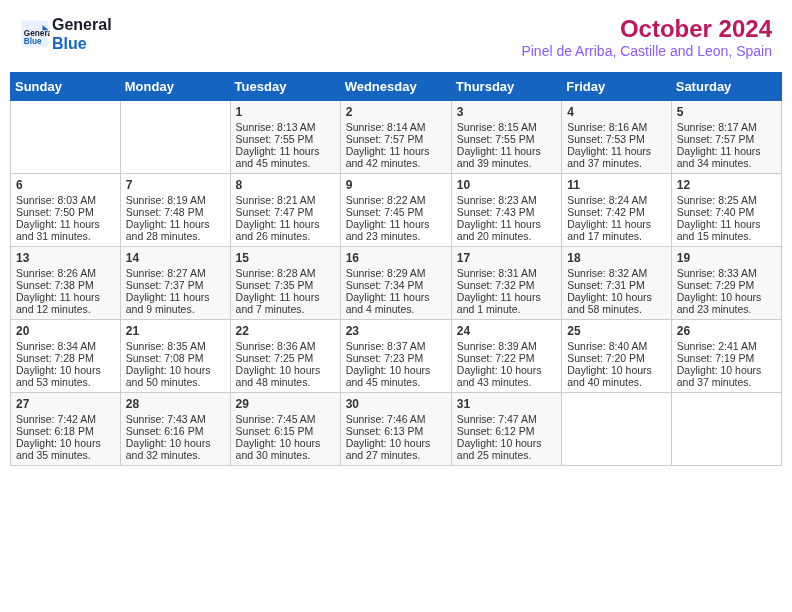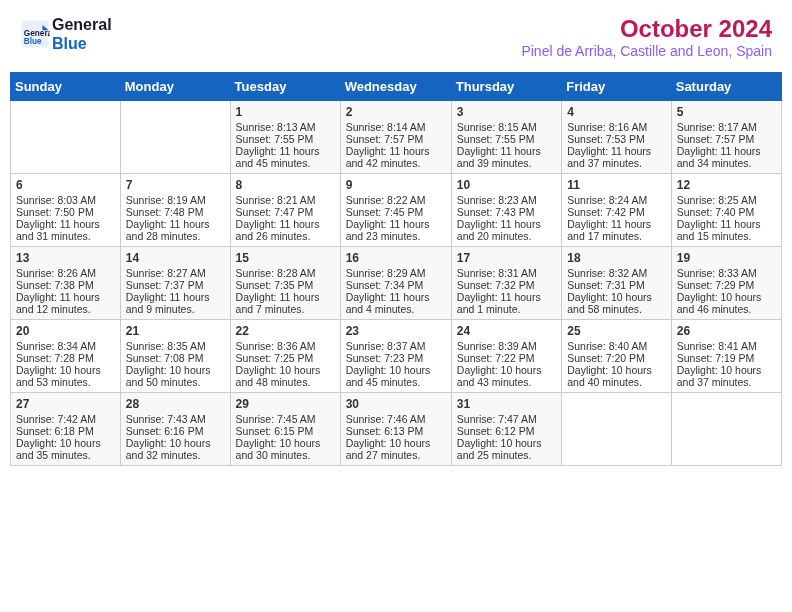--- a/index.html
+++ b/index.html
@@ -223,21 +223,21 @@
         <td>
           <span class="day-num">18</span>
           <div>Sunrise: 8:32 AM</div>
           <div>Sunset: 7:31 PM</div>
           <div>Daylight: 10 hours and 58 minutes.</div>
         </td>
         <td>
           <span class="day-num">19</span>
           <div>Sunrise: 8:33 AM</div>
           <div>Sunset: 7:29 PM</div>
-          <div>Daylight: 10 hours and 46 minutes.</div>
+          <div>Daylight: 10 hours and 23 minutes.</div>
         </td>
       </tr>
       <tr>
         <td>
           <span class="day-num">20</span>
           <div>Sunrise: 8:34 AM</div>
           <div>Sunset: 7:28 PM</div>
           <div>Daylight: 10 hours and 53 minutes.</div>
         </td>
         <td>
@@ -265,21 +265,21 @@
           <div>Daylight: 10 hours and 43 minutes.</div>
         </td>
         <td>
           <span class="day-num">25</span>
           <div>Sunrise: 8:40 AM</div>
           <div>Sunset: 7:20 PM</div>
           <div>Daylight: 10 hours and 40 minutes.</div>
         </td>
         <td>
           <span class="day-num">26</span>
-          <div>Sunrise: 8:41 AM</div>
+          <div>Sunrise: 2:41 AM</div>
           <div>Sunset: 7:19 PM</div>
           <div>Daylight: 10 hours and 37 minutes.</div>
         </td>
       </tr>
       <tr>
         <td>
           <span class="day-num">27</span>
           <div>Sunrise: 7:42 AM</div>
           <div>Sunset: 6:18 PM</div>
           <div>Daylight: 10 hours and 35 minutes.</div>

